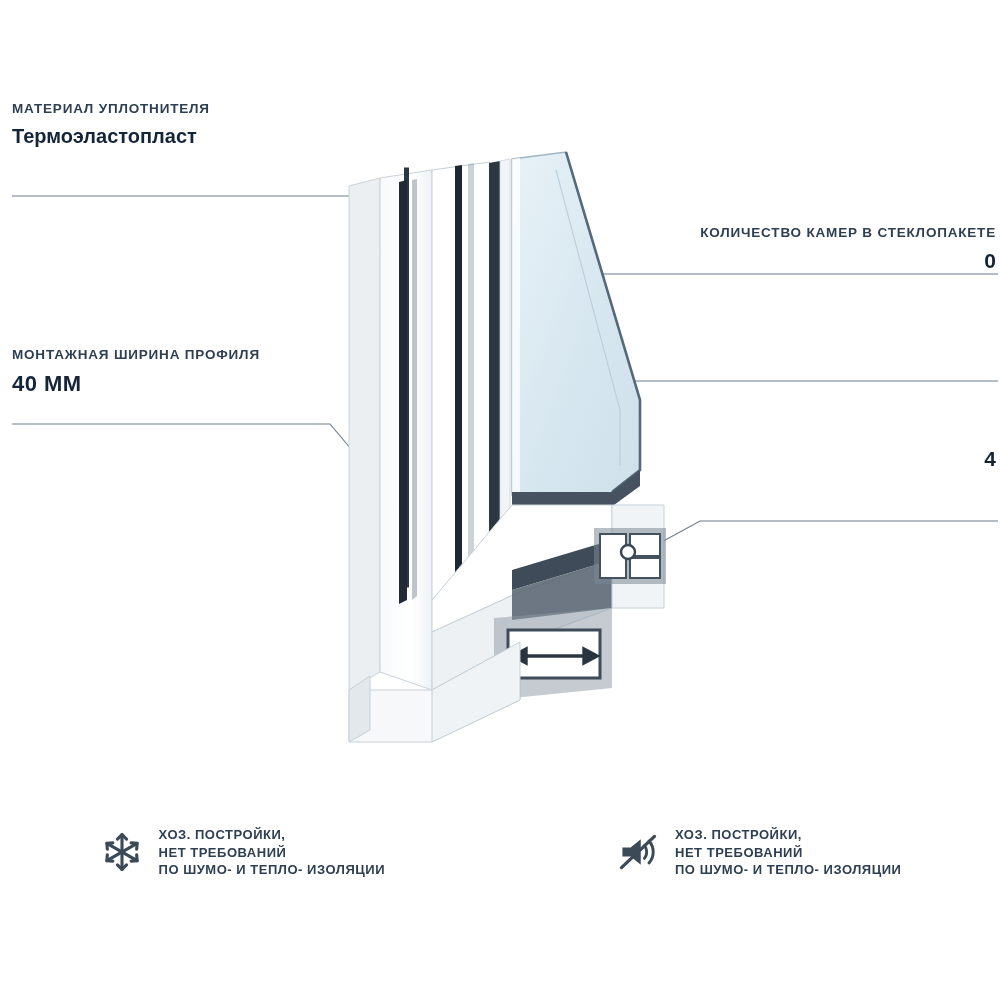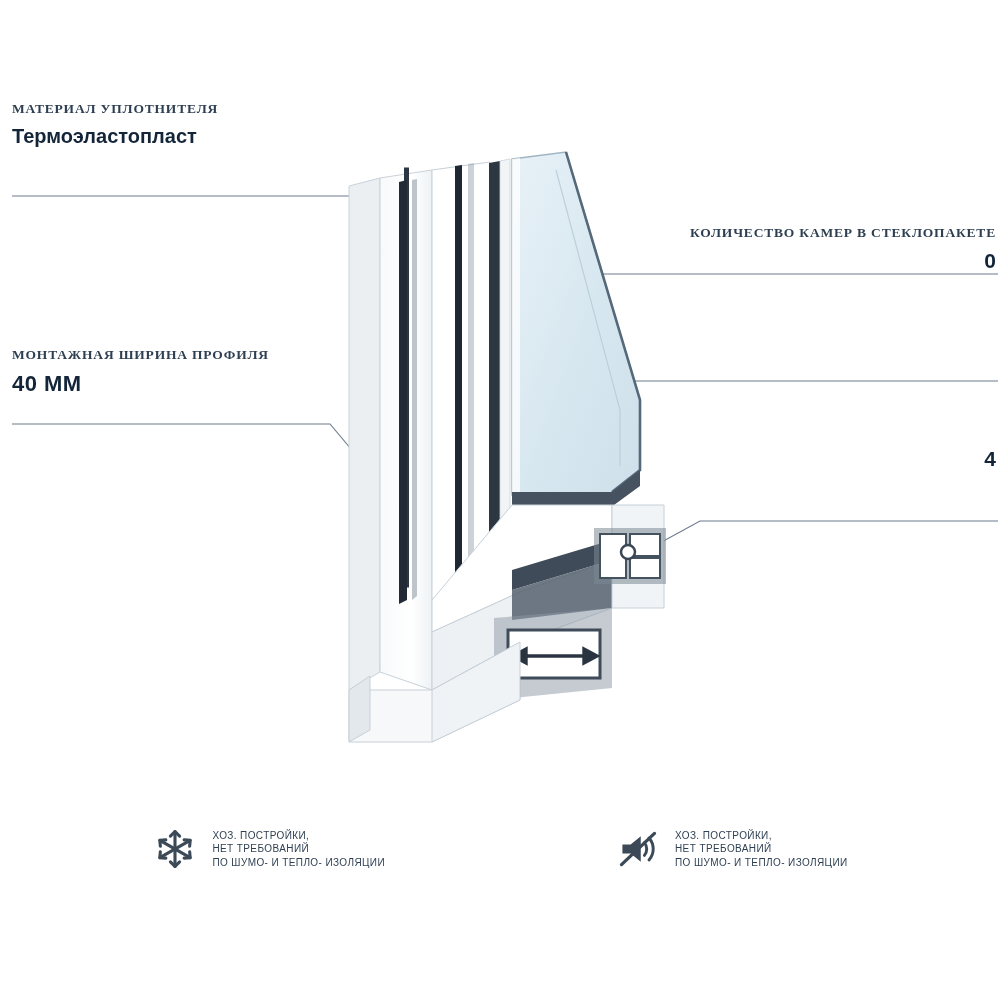--- a/index.html
+++ b/index.html
@@ -31,21 +31,20 @@
   .callout {
     position: absolute;
   }
   .callout .cap {
     font-size: 13.5px;
     letter-spacing: 0.06em;
     color: #2e3f52;
     line-height: 1.35;
     text-transform: uppercase;
     font-weight: 700;
-    font-family: Liberation Serif, serif;
   }
   .callout .val {
     font-size: 21px;
     font-weight: 700;
     color: #14253a;
     line-height: 1.25;
     margin-top: 6px;
   }
   .callout.right {
     text-align: right;
@@ -83,24 +82,24 @@
   .feature .ficon {
     width: 46px;
     height: 46px;
     flex: 0 0 46px;
     display: flex;
     align-items: center;
     justify-content: center;
     color: #3c4a5c;
   }
   .feature .ftext {
-    font-size: 10px;
+    font-size: 13px;
     line-height: 1.35;
     letter-spacing: 0.04em;
-    font-weight: 400;
+    font-weight: 700;
     text-transform: uppercase;
     color: #2e3f52;
     white-space: nowrap;
   }
   .feature .ftext span { display: block; }
 </style>
 </head>
 <body>
 
 <div class="stage">

